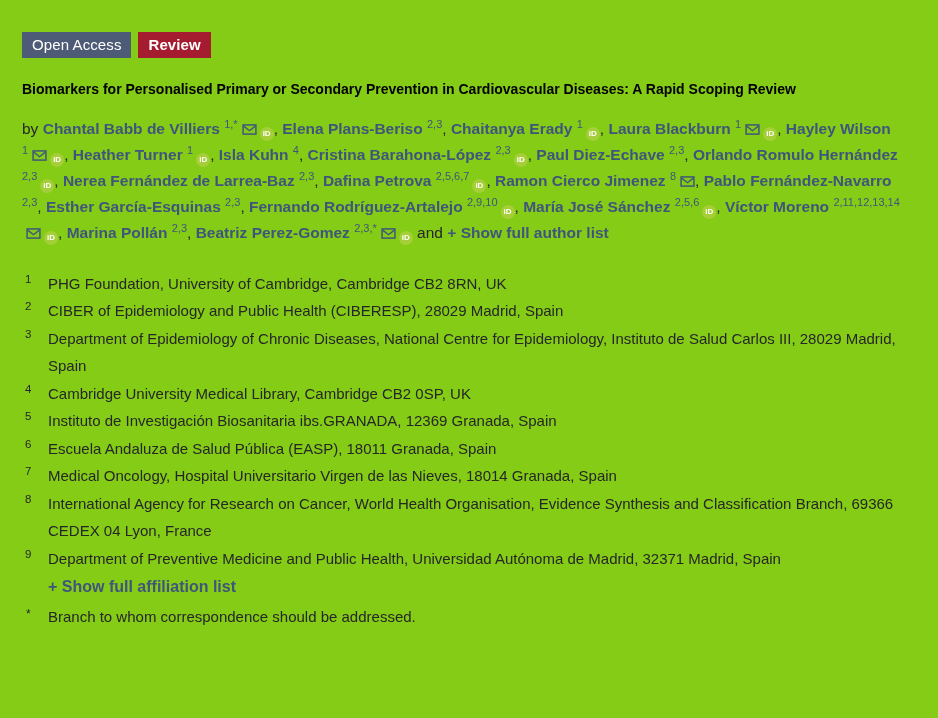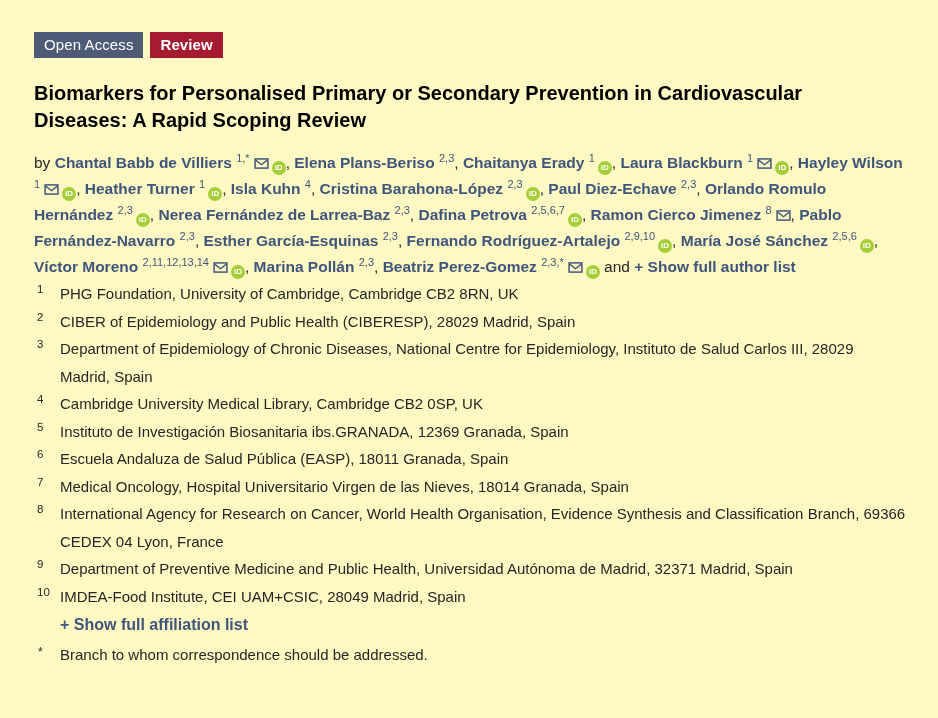--- a/index.html
+++ b/index.html
@@ -3,41 +3,41 @@
 <meta charset="utf-8">
 <style>
   * { margin:0; padding:0; box-sizing:border-box; }
   html,body { background:#ffffff; }
   body {
     width:938px; min-height:718px;
     font-family:"Liberation Sans", sans-serif;
     color:#262626;
     -webkit-font-smoothing:antialiased;
   }
-  .page { width:938px; min-height:718px; padding:32px 31px 18px 34px; background:#fef9c3; }
+  .page { width:938px; min-height:718px; padding:32px 31px 18px 22px; background:#84cc16; }
 
   
   .badges { display:flex; gap:7px; margin-bottom:22px; }
   .badge {
     display:inline-block; color:#fff; font-size:15px; line-height:1;
     padding:5px 10px 6px 10px; cursor:pointer; letter-spacing:0.1px;
   }
   .badge-oa { background:var(--badge-oa); }
   .badge-review { background:var(--badge-review);font-weight:bold; }
 
   
   .title {
-    font-size:20px; font-weight:bold; color:#000;
+    font-size:14px; font-weight:bold; color:#000;
     line-height:1.33; max-width:790px; margin-bottom:17px;
   }
 
   
   .byline {
     font-size:15.5px; line-height:26px; color:#262626;
-    max-width:878px; 
+    max-width:878px; margin-bottom:24px;
   }
   .author { color:var(--navy); font-weight:bold; cursor:pointer; }
   .byline sup {
     font-size:11px; color:var(--navy); font-weight:normal;
     line-height:0; vertical-align:super;
   }
   .env-icon {
     width:15px; height:11px; color:var(--navy);
     margin-left:4px; vertical-align:-1px; cursor:pointer;
   }
@@ -129,24 +129,20 @@
         <span class="aff-text">Medical Oncology, Hospital Universitario Virgen de las Nieves, 18014 Granada, Spain</span>
       </div>
       <div class="aff-row">
         <span class="aff-num">8</span>
         <span class="aff-text">International Agency for Research on Cancer, World Health Organisation, Evidence Synthesis and Classification Branch, 69366 CEDEX 04 Lyon, France</span>
       </div>
       <div class="aff-row">
         <span class="aff-num">9</span>
         <span class="aff-text">Department of Preventive Medicine and Public Health, Universidad Autónoma de Madrid, 32371 Madrid, Spain</span>
       </div>
-      <div class="aff-row">
-        <span class="aff-num">10</span>
-        <span class="aff-text">IMDEA-Food Institute, CEI UAM+CSIC, 28049 Madrid, Spain</span>
-      </div>
     </div>
 
   <div class="show-affil">
     <span class="show-link">+ Show full affiliation list</span>
   </div>
 
   <div class="footnote">
     <span class="fn-marker">*</span>
     <span class="fn-text">Branch to whom correspondence should be addressed.</span>
   </div>

